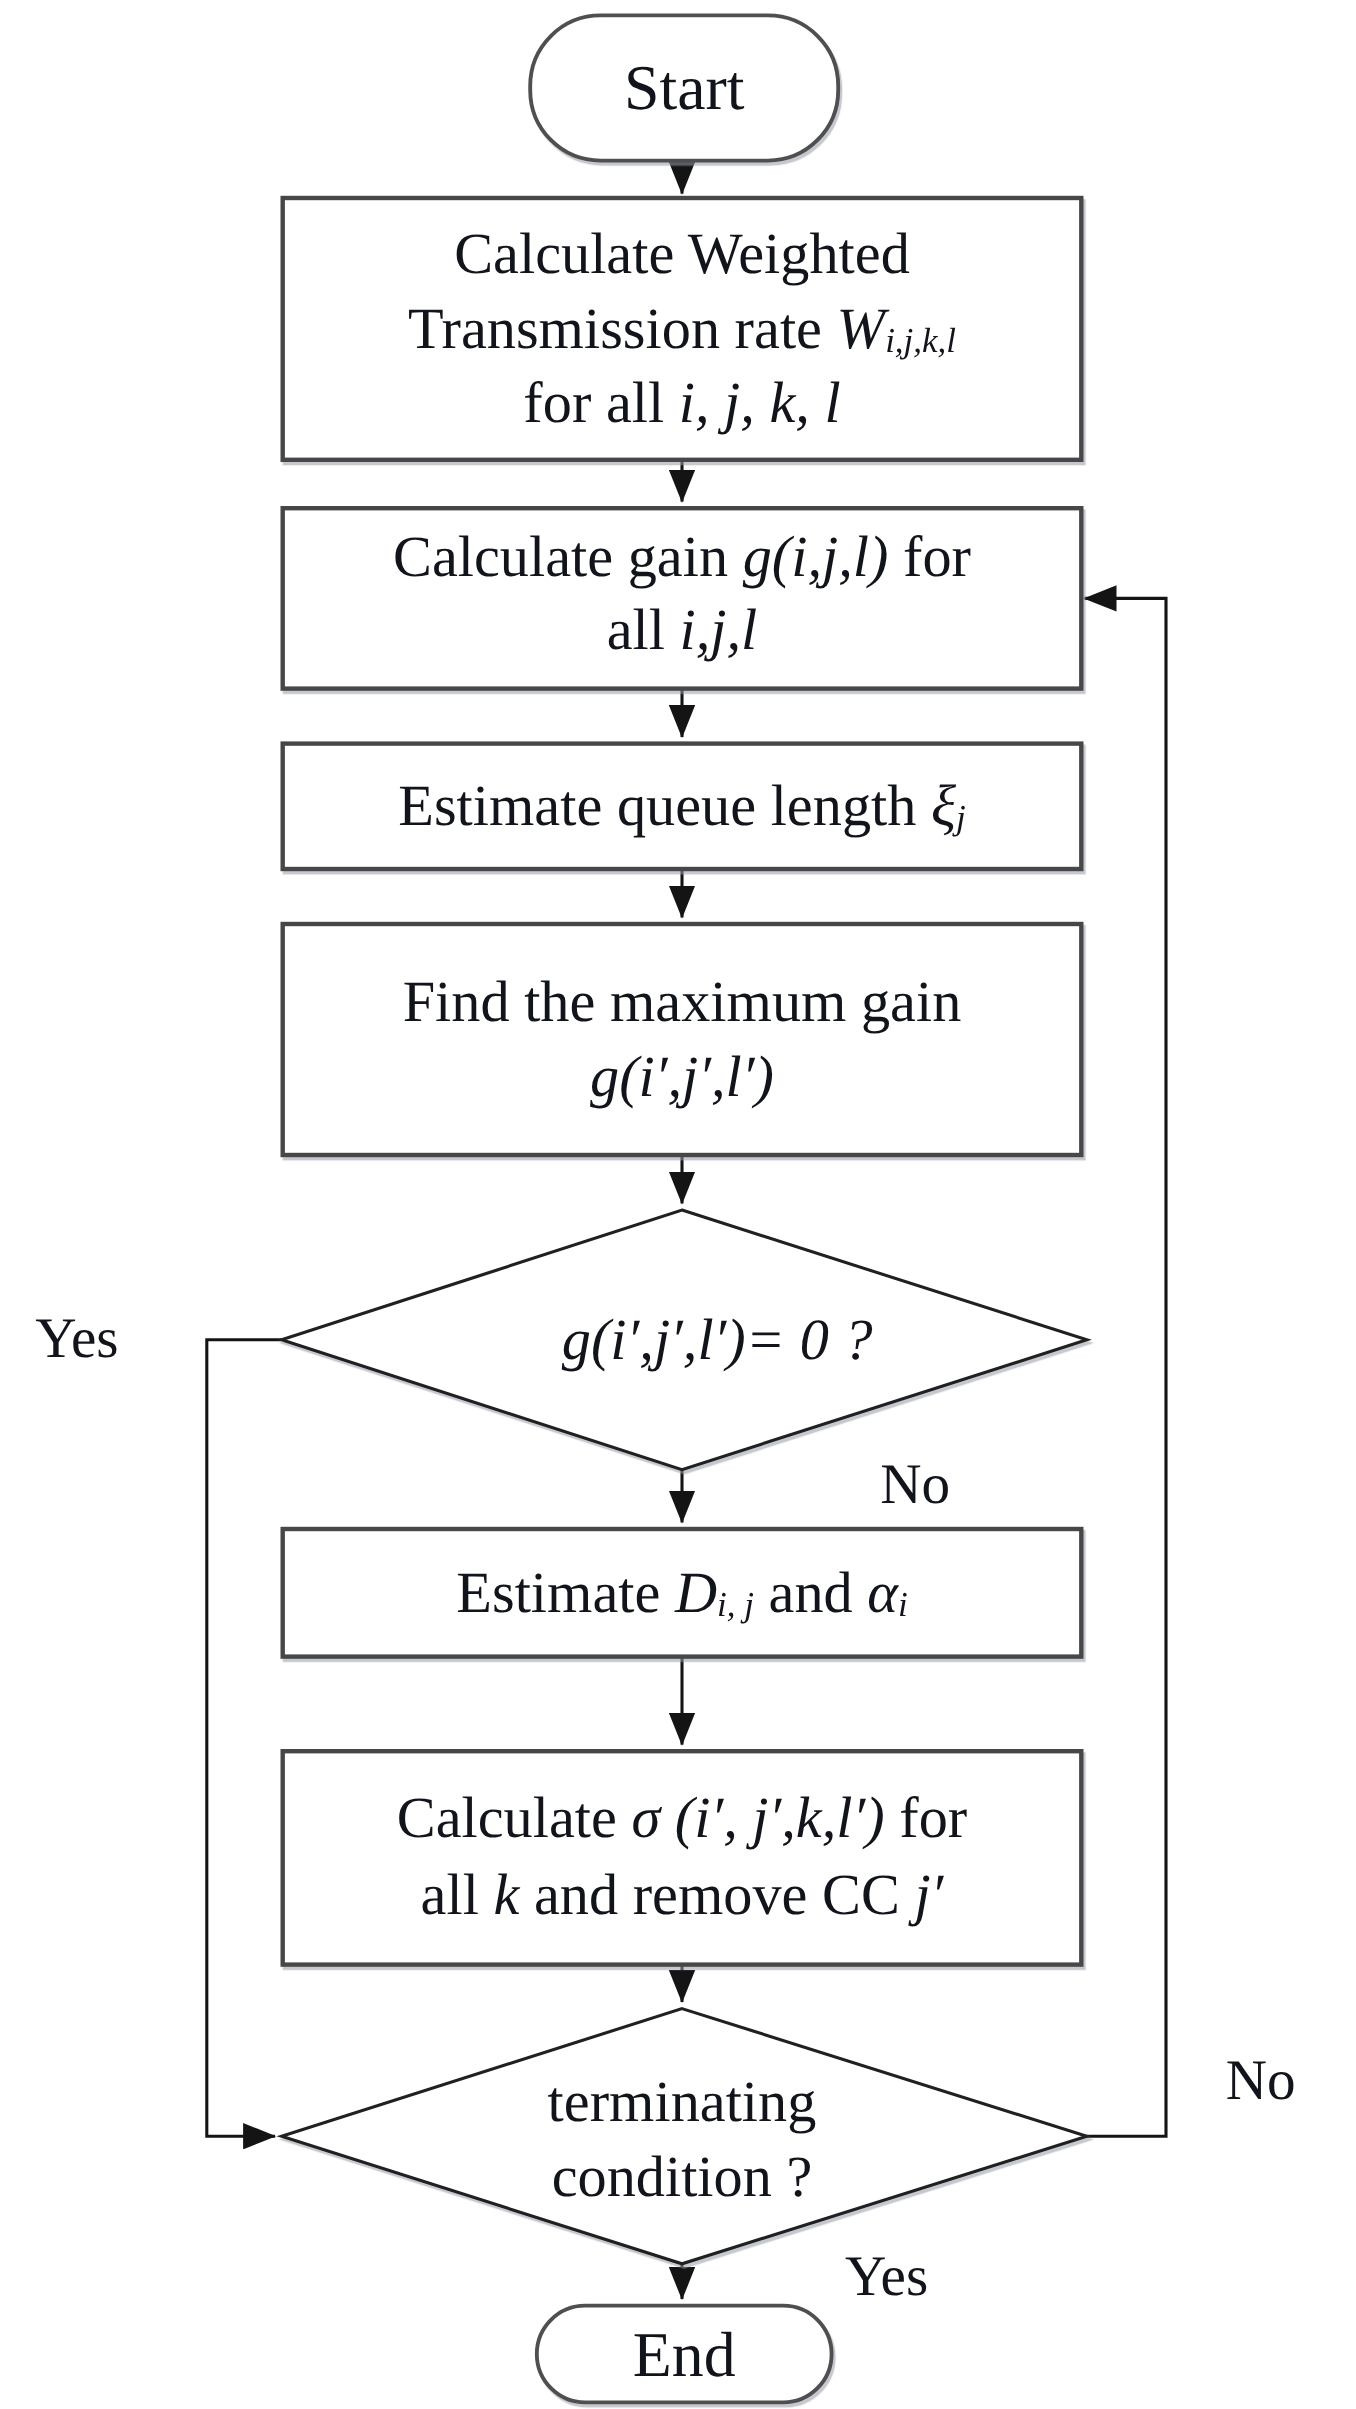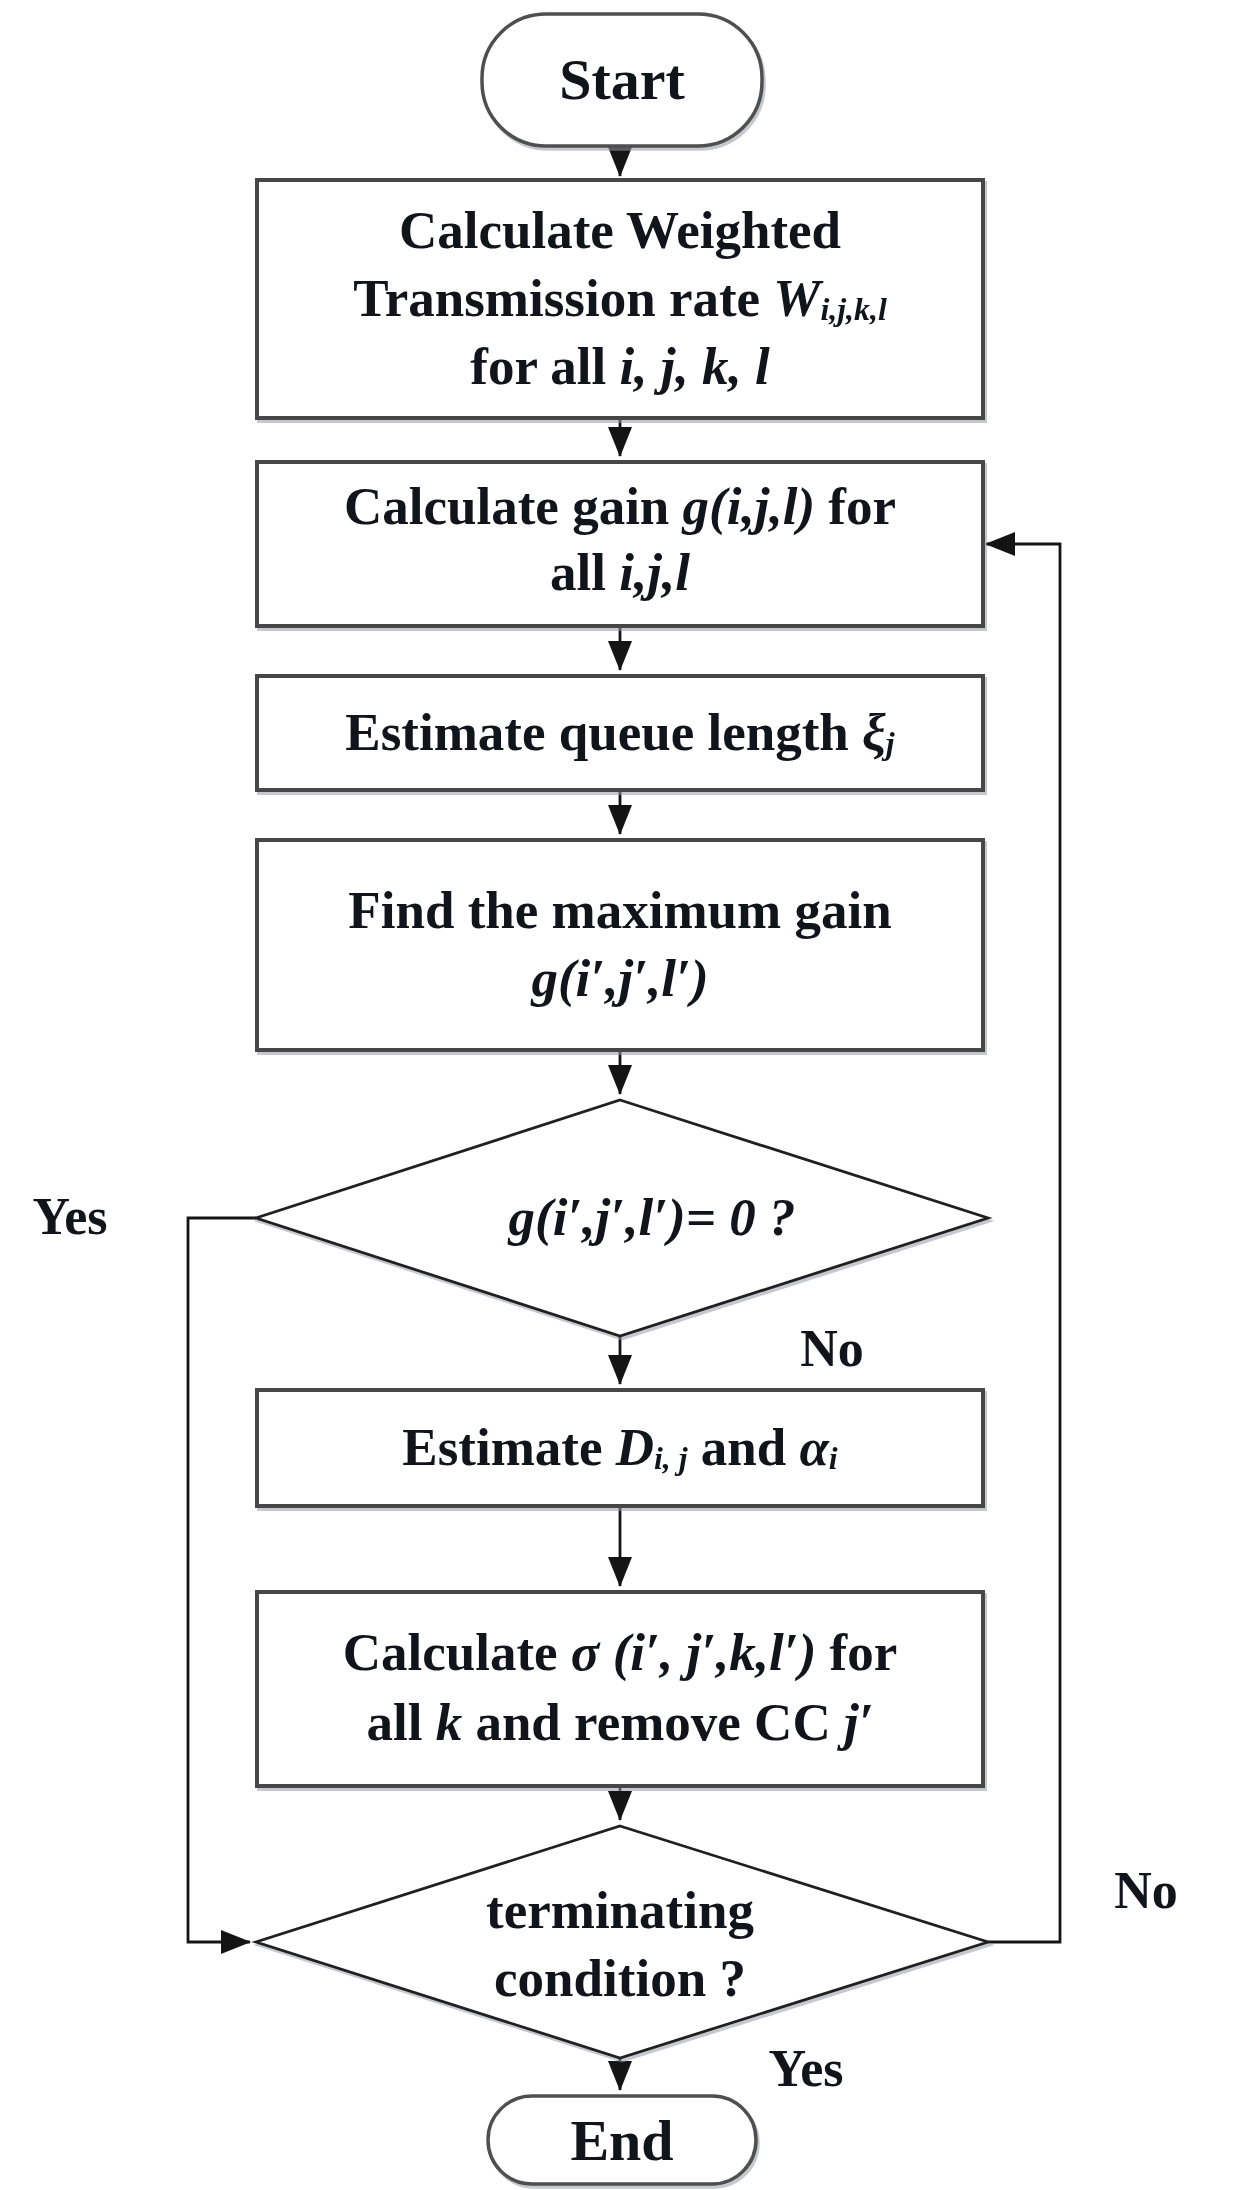--- a/index.html
+++ b/index.html
@@ -1,16 +1,16 @@
 <!DOCTYPE html>
 <html><head>
 <meta charset="utf-8">
 <style>
   html,body{margin:0;padding:0;background:#ffffff;}
-  #figure{position:relative;width:1233px;height:2190px;background:#ffffff;overflow:hidden;font-weight:bold;}
+  #figure{position:relative;width:1233px;height:2190px;background:#ffffff;overflow:hidden;}
   svg{display:block;}
   text{font-family:"Liberation Serif", serif;fill:#12141b;}
   .t-proc{font-size:53px;}
   .t-dec{font-size:53px;}
   .t-term{font-size:58px;}
   .t-label{font-size:52px;}
   .it{font-style:italic;}
   .sub{font-size:60%;baseline-shift:-14%;}
   .proc{fill:#ffffff;stroke:#474747;stroke-width:4;}
   .term{fill:#ffffff;stroke:#4f4f4f;stroke-width:3.5;}

